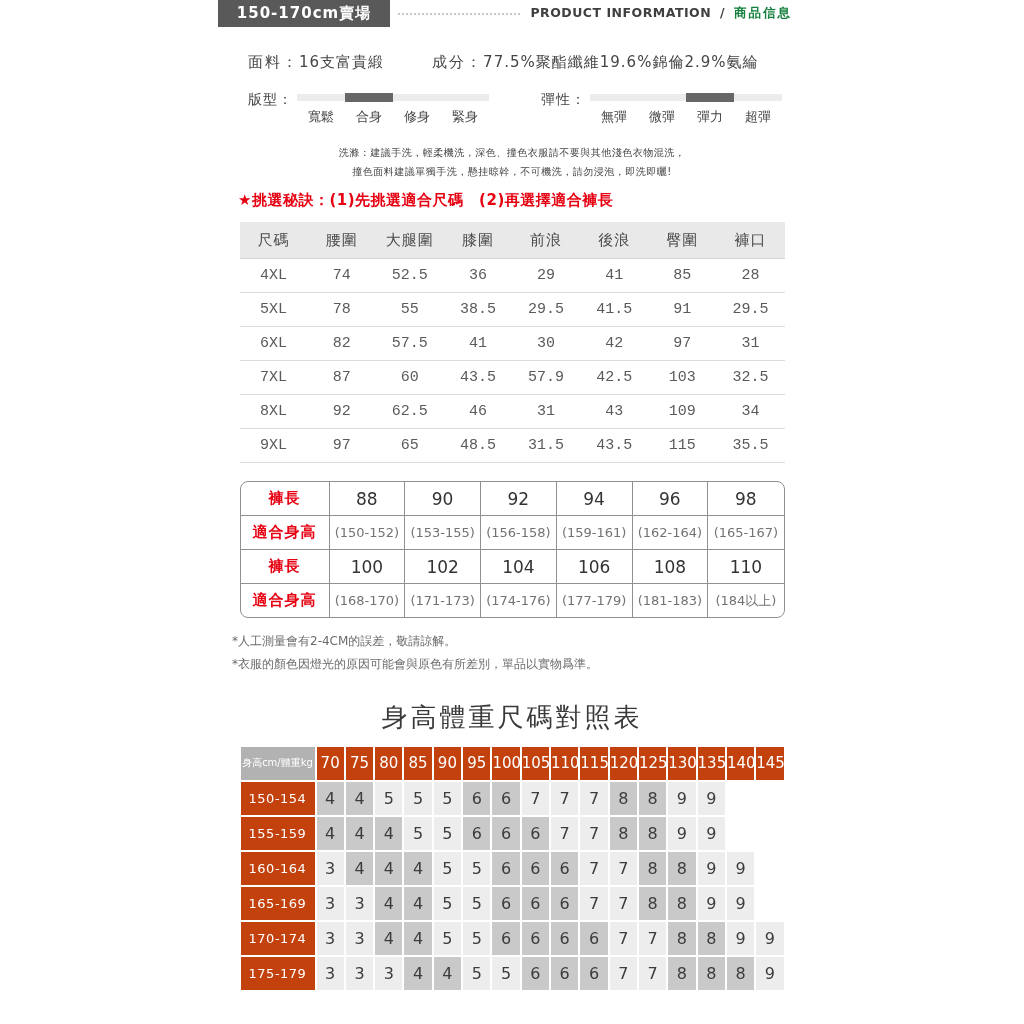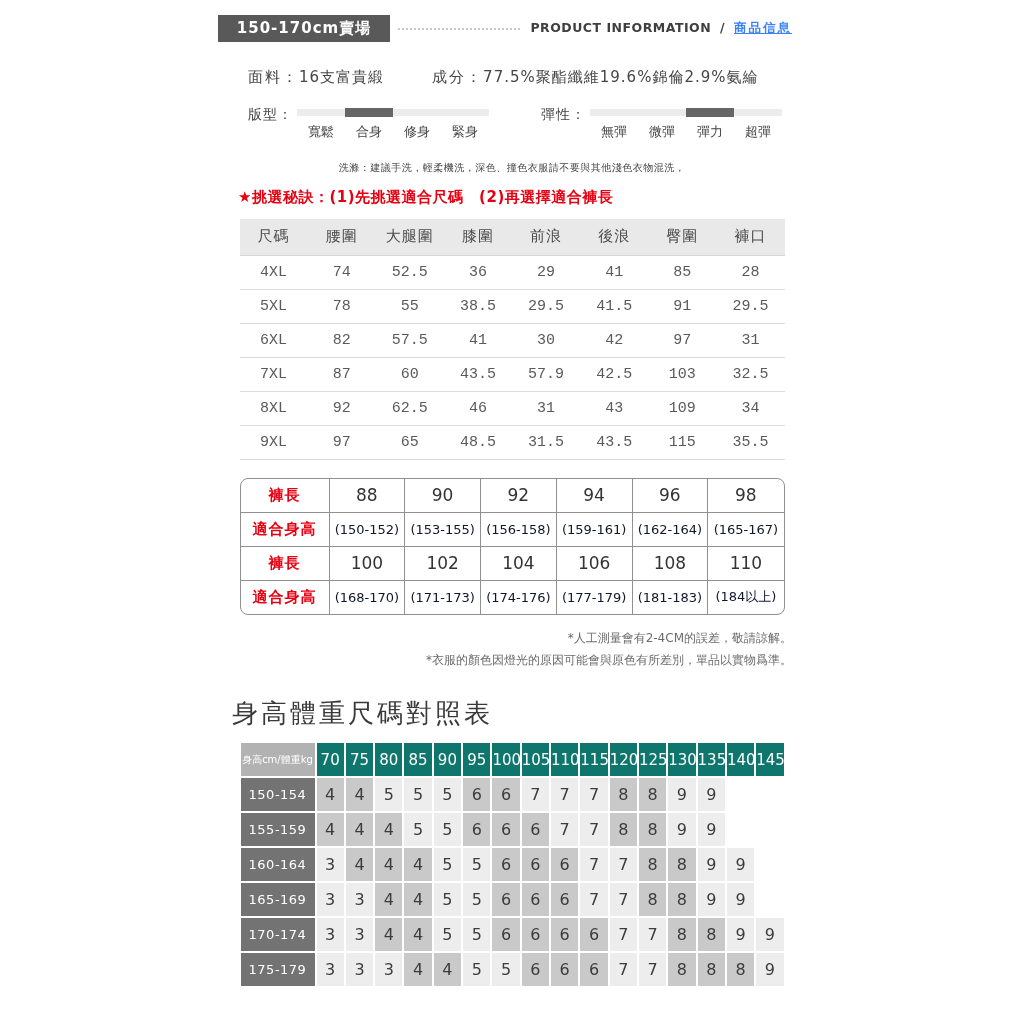--- a/index.html
+++ b/index.html
@@ -2,30 +2,30 @@
 <html><head>
 <meta charset="utf-8">
 <style>
   html,body{margin:0;padding:0;background:#ffffff;}
   body{
     width:1024px;height:1024px;overflow:hidden;
     font-family:"DejaVu Sans","Liberation Sans",sans-serif;
     color:#4a4a4a;
     -webkit-font-smoothing:antialiased;
   }
-  .page{width:560px;margin:0 auto;padding-top:15px;}
+  .page{width:560px;margin:0 auto;padding-top:0;}
 
   
   .hdr{display:flex;align-items:center;margin-left:-14px;width:574px;}
   .badge{background:#595959;color:#fff;font-size:15px;font-weight:bold;
          padding:4px 0;width:172px;text-align:center;letter-spacing:1px;}
   .dots{flex:1;border-top:2px dotted #c9c9c9;margin:0 10px 0 8px;height:0;}
   .hdr-title{font-size:12.5px;font-weight:bold;color:#3f3f3f;letter-spacing:.5px;white-space:nowrap;}
   .hdr-title .sep{margin:0 4px;color:#3f3f3f;}
-  .hdr-title .zh{color:#3b82f6;letter-spacing:2px;text-decoration:underline;}
+  .hdr-title .zh{color:#15803d;letter-spacing:2px;}
 
   
   .specs{display:flex;margin-top:26px;padding-left:16px;font-size:15px;color:#454545;}
   .spec{white-space:nowrap;letter-spacing:1px;}
   .spec + .spec{margin-left:48px;}
   .spec-label{letter-spacing:2px;}
 
   
   .sliders{display:flex;margin-top:22px;padding-left:16px;gap:30px;}
   .slider{display:flex;align-items:flex-start;}
@@ -52,34 +52,34 @@
   
   .len-wrap{width:543px;margin:18px auto 0;border:1px solid #909090;border-radius:8px;overflow:hidden;}
   .len-table{width:100%;border-collapse:collapse;table-layout:fixed;}
   .len-table th,.len-table td{border:1px solid #909090;height:31px;text-align:center;}
   .len-table tr:first-child th,.len-table tr:first-child td{border-top:none;}
   .len-table tr:last-child th,.len-table tr:last-child td{border-bottom:none;}
   .len-table th:first-child,.len-table td:first-child{border-left:none;}
   .len-table th:last-child,.len-table td:last-child{border-right:none;}
   .len-table th{width:86px;color:#e60012;font-size:15px;font-weight:bold;letter-spacing:1px;}
   .len-table td{color:#333;font-size:17px;}
-  .len-table td.range{font-size:13px;color:#0f172a;}
-
-  
-  .notes{margin-top:12px;text-align:right;font-size:12px;color:#6b6b6b;line-height:1.9;}
-
-  
-  .big-title{margin-top:24px;font-size:26px;color:#3a3a3a;letter-spacing:3px;}
+  .len-table td.range{font-size:13px;color:#737373;}
+
+  
+  .notes{margin-top:12px;text-align:left;font-size:12px;color:#6b6b6b;line-height:1.9;}
+
+  
+  .big-title{margin-top:24px;text-align:center;font-size:26px;color:#3a3a3a;letter-spacing:3px;}
 
   
   .matrix{width:547px;margin:10px auto 0;border-collapse:separate;border-spacing:2px;table-layout:fixed;}
   .matrix th.corner{width:74px;background:#b2b2b2;color:#fff;font-size:10px;font-weight:normal;}
-  .matrix th{background:#0f766e;color:#fff;font-weight:normal;font-size:15px;height:33px;padding:0;}
+  .matrix th{background:#c2410c;color:#fff;font-weight:normal;font-size:15px;height:33px;padding:0;}
   .matrix td{height:33px;text-align:center;font-size:16px;color:#3c3c3c;padding:0;}
-  .matrix td.rowlabel{background:#737373;color:#fff;font-size:13px;letter-spacing:.5px;}
+  .matrix td.rowlabel{background:#c2410c;color:#fff;font-size:13px;letter-spacing:.5px;}
   .matrix td.dark{background:#c9c9c9;}
   .matrix td.light{background:#ededed;}
   .matrix td.empty{background:#ffffff;}
 </style>
 </head>
 <body>
 
 <div class="page">
 
   <div class="hdr">
@@ -127,20 +127,21 @@
             <span class="opt">微彈</span>
             <span class="opt">彈力</span>
             <span class="opt">超彈</span>
           </div>
       </div>
     </div>
   </div>
 
   <div class="wash">
     <div>洗滌：建議手洗，輕柔機洗，深色、撞色衣服請不要與其他淺色衣物混洗，</div>
+    <div>撞色面料建議單獨手洗，懸挂晾幹，不可機洗，請勿浸泡，即洗即曬!</div>
   </div>
 
   <div class="tip">★挑選秘訣：(1)先挑選適合尺碼　(2)再選擇適合褲長</div>
 
   <table class="size-table">
     <thead>
         <tr id="size-head">
           <th>尺碼</th>
           <th>腰圍</th>
           <th>大腿圍</th>

